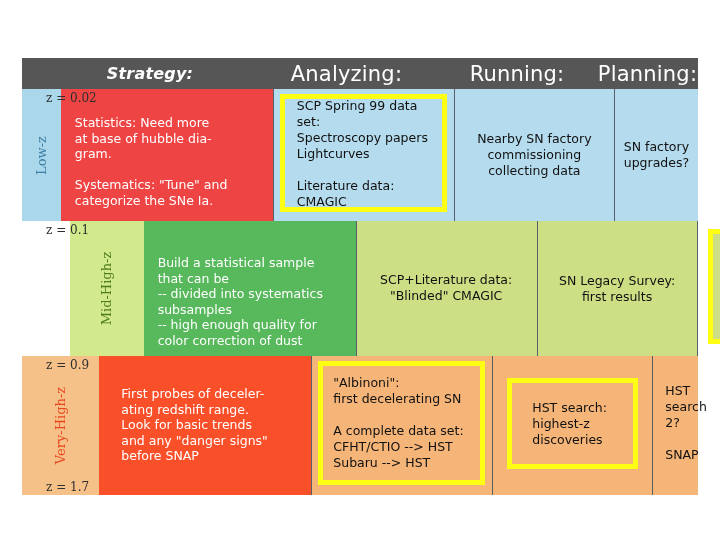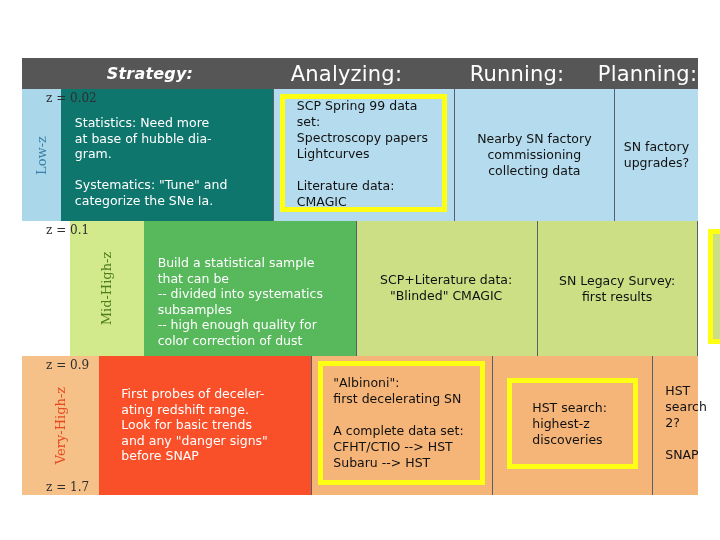--- a/index.html
+++ b/index.html
@@ -62,21 +62,21 @@
   }
 
   
   .cell{position:relative;box-sizing:border-box;}
   .c-strategy{flex:0 0 212px;padding:14px 8px 8px 14px;}
   .c-analyzing{flex:0 0 181px;}
   .c-running{flex:0 0 160px;}
   .c-planning{flex:1 1 auto;}
 
   
-  .row-low .c-strategy{background:#0f766e;}
+  .row-low .c-strategy{background:#ef4444;}
   .row-low .c-analyzing,
   .row-low .c-running,
   .row-low .c-planning{background:#b5dcee;}
 
   .row-mid .c-strategy{background:#58b85c;}
   .row-mid .c-analyzing,
   .row-mid .c-running,
   .row-mid .c-planning{background:#ccdf85;}
 
   .row-vhigh .c-strategy{background:#f9502a;}

